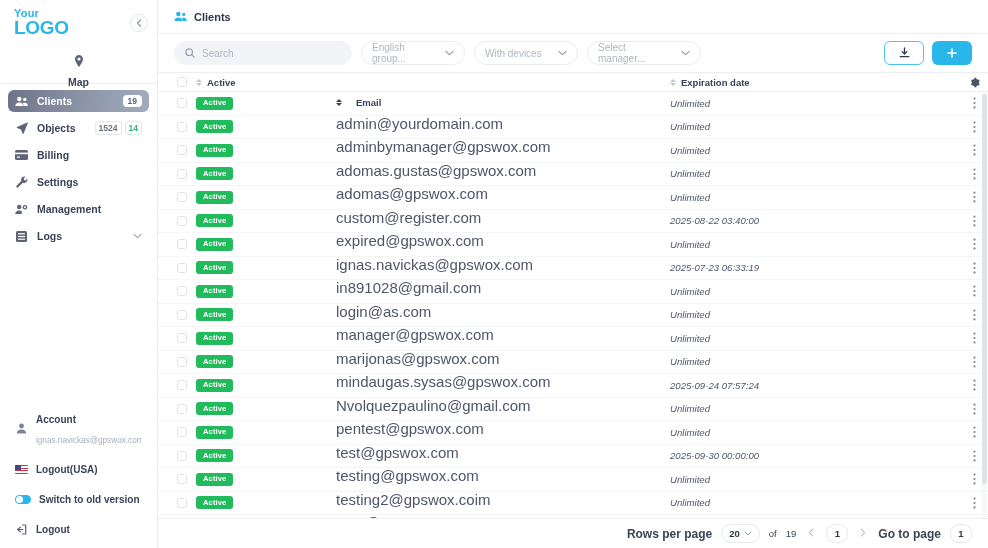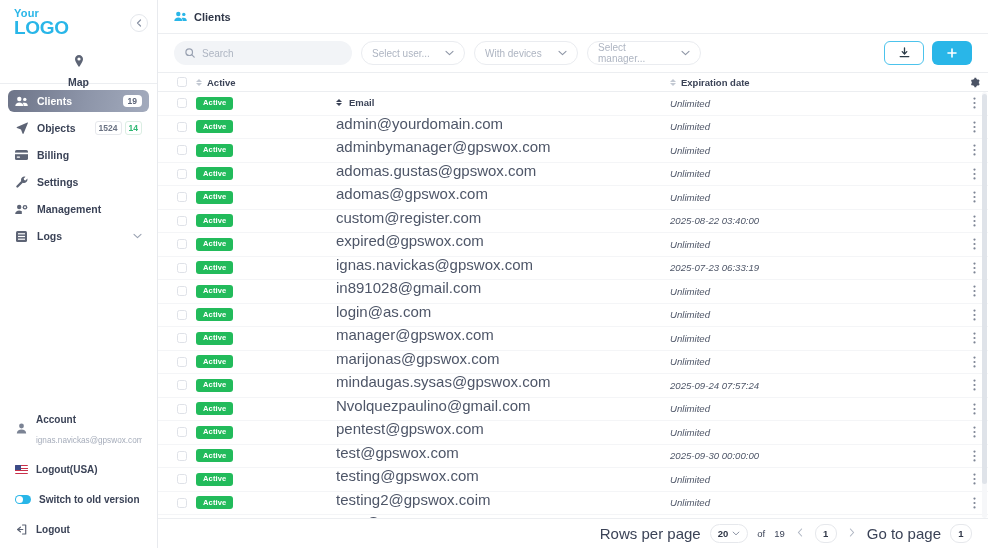--- a/index.html
+++ b/index.html
@@ -141,21 +141,21 @@
 
   
   .tbl-wrap { flex: 1 1 auto; display: flex; flex-direction: column; min-height: 0; }
   .thead {
     height: 20px; display: flex; align-items: center;
     border-top: 1px solid #eceef1; border-bottom: 1px solid #eceef1;
     padding: 0 0 0 10px; background: #fff;
   }
   .c-check { width: 28px; flex: 0 0 28px; display: flex; align-items: center; justify-content: center; }
   .c-active { width: 140px; flex: 0 0 140px; display: flex; align-items: center; gap: 5px; }
-  .c-email { flex: 1 1 auto; display: flex; align-items: center; gap: 7px; margin-top: 40px; }
+  .c-email { flex: 1 1 auto; display: flex; align-items: center; gap: 14px; margin-top: 40px; }
   .c-exp { width: 290px; flex: 0 0 290px; display: flex; align-items: center; gap: 5px; }
   .c-menu { width: 28px; flex: 0 0 28px; display: flex; align-items: center; justify-content: center; }
   .th-label { font-size: 9.5px; font-weight: 700; color: #3b4357; }
   .sort { display: flex; flex-direction: column; gap: 1px; line-height: 0; }
   .sort i { display:block; width:0; height:0; border-left: 3px solid transparent; border-right: 3px solid transparent; }
   .sort i.up { border-bottom: 3.5px solid #c2c8d2; }
   .sort i.dn { border-top: 3.5px solid #c2c8d2; }
   .sort.on i.dn { border-top-color: #3b4357; }
   .sort.on i.up { border-bottom-color: #3b4357; }
   .gear { color: #4b5365; display: flex; cursor: pointer; }
@@ -181,21 +181,21 @@
     position: absolute; right: 1px; top: 0; width: 5px; height: 100%;
     background: #f6f7f9; border-radius: 3px;
   }
   .vthumb { position: absolute; left:0; top: 2px; width: 5px; height: 390px; background: #dfe3e9; border-radius: 3px; }
 
   
   .footer {
     height: 30px; display: flex; align-items: center; justify-content: flex-end;
     gap: 9px; padding: 0 16px; border-top: 1px solid #eceef1; background: #fff;
   }
-  .f-lbl { font-size: 15px; color: #3b4357; font-weight: 400; }
+  .f-lbl { font-size: 12px; color: #3b4357; font-weight: 700; }
   .rows-sel {
     height: 19px; min-width: 38px; border: 1px solid #e6e8ec; border-radius: 10px;
     display: flex; align-items: center; justify-content: center; gap: 4px;
     padding: 0 7px; font-size: 9.5px; font-weight: 700; color: #2f3647; cursor: pointer;
   }
   .rows-sel .cv { font-size: 7px; color: #8e96a6; font-weight: 400; }
   .f-num { font-size: 9.5px; color: #3b4357; }
   .pg-arrow { font-size: 10px; color: #aeb5c2; padding: 0 3px; cursor: pointer; }
   .pg-box {
     width: 22px; height: 19px; border: 1px solid #e6e8ec; border-radius: 9px;
@@ -373,21 +373,21 @@
         <span class="ico">
           <svg width="10" height="10" viewBox="0 0 10 10" fill="none" stroke="currentColor" stroke-width="1.2">
               <circle cx="4.2" cy="4.2" r="3.3"></circle>
               <path d="M6.7 6.7 9.2 9.2" stroke-linecap="round"></path>
             </svg>
         </span>
         <input type="text" placeholder="Search" style="">
       </div>
 
       <div class="select sel-group">
-        <span>Select user...</span>
+        <span>English group...</span>
         <span class="cv">
           <svg width="9" height="6" viewBox="0 0 9 6" fill="none">
               <path d="M1 1.3 4.5 4.6 8 1.3" stroke="currentColor" stroke-width="1.1" stroke-linecap="round" stroke-linejoin="round"></path>
             </svg>
         </span>
       </div>
 
       <div class="select sel-devices">
         <span>With devices</span>
         <span class="cv">

